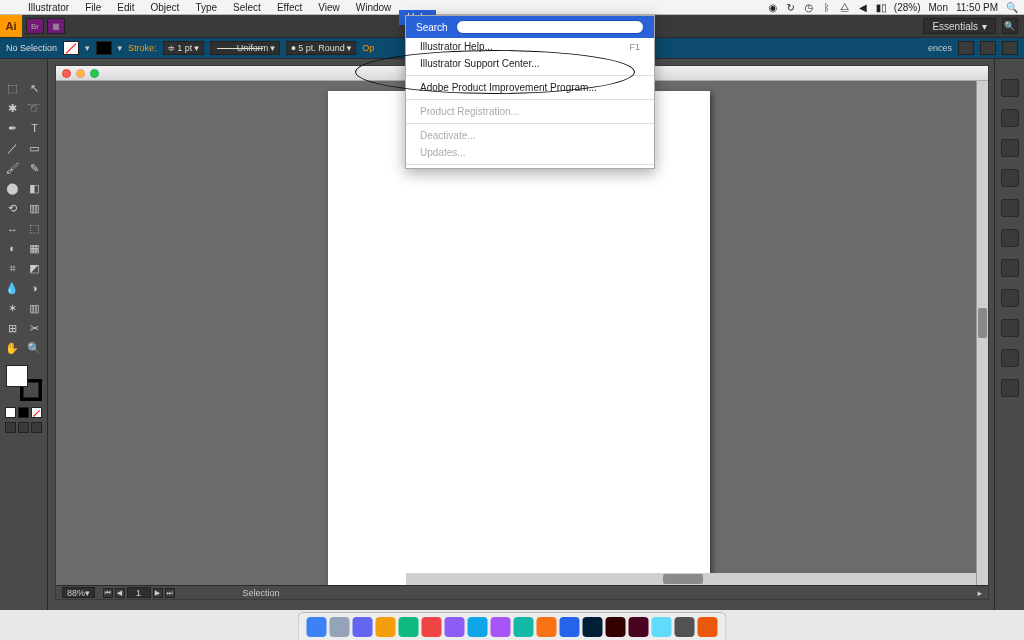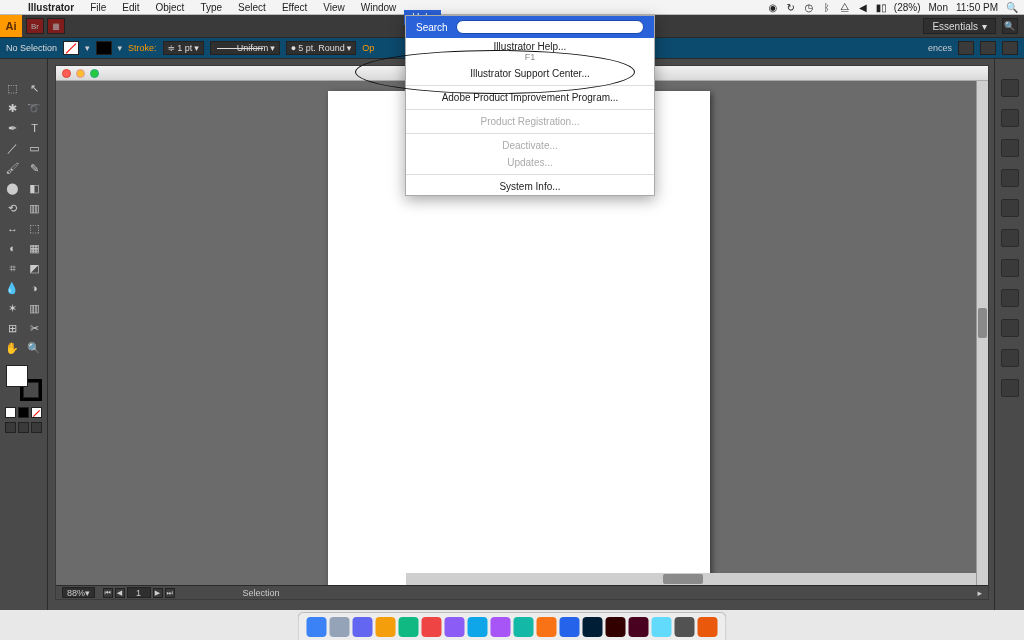--- a/index.html
+++ b/index.html
@@ -4,32 +4,32 @@
 <style>
   * { margin: 0; padding: 0; box-sizing: border-box; font-family: "Lucida Grande", "Helvetica Neue", Arial, sans-serif; }
   body { width: 1024px; height: 640px; overflow: hidden; background: #d0d0d0; position: relative; }
 
   
   .desktop-bg { position:absolute; inset:0; background:#e8e8e8; }
 
   
   .menubar { position:absolute; top:0; left:0; right:0; height:15px; background:#f4f4f4; border-bottom:1px solid #bbb; display:flex; align-items:center; font-size:10px; color:#222; z-index:50; }
   .menubar .apple { padding:0 10px; font-size:12px; }
-  .menubar .app-name { font-weight:bold; padding:0 8px; }
+  .menubar .app-name { font-weight:normal; padding:0 8px; }
   .menubar .menu-item { padding:0 8px; height:15px; line-height:15px; }
   .menubar .menu-item.open { background:#2a62d9; color:#fff;margin-top:20px; }
   .menubar .spacer { flex:1; }
   .menubar .status { display:flex; align-items:center; gap:8px; padding:0 8px; }
   .menubar .status span { font-size:10px; }
   .menu-icon { display:inline-block; width:10px; text-align:center; }
 
   
   .app-bar { position:absolute; top:15px; left:0; right:0; height:22px; background:#3a3a3a; display:flex; align-items:center; z-index:45; }
   .app-bar .ai-logo { width:22px; height:22px; background:#ff9a00; color:#5a2a00; font-weight:bold; font-size:11px; display:flex; align-items:center; justify-content:center; margin-right:4px; }
-  .app-bar .mini-btn { width:18px; height:16px; background:#7f1d1d; border:1px solid #222; margin-right:3px; display:flex; align-items:center; justify-content:center; font-size:8px; color:#aaa; }
+  .app-bar .mini-btn { width:18px; height:16px; background:#701a75; border:1px solid #222; margin-right:3px; display:flex; align-items:center; justify-content:center; font-size:8px; color:#aaa; }
   .app-bar .spacer { flex:1; }
   .app-bar .essentials { background:#2f2f2f; border:1px solid #222; height:16px; padding:0 8px; font-size:10px; color:#ddd; display:flex; align-items:center; gap:4px; margin-right:6px; }
   .app-bar .search-icn { width:16px; height:16px; background:#2f2f2f; border:1px solid #222; margin-right:6px; display:flex; align-items:center; justify-content:center; font-size:9px; color:#aaa;}
 
   
   .control-bar { position:absolute; top:37px; left:0; right:0; height:22px; background:#0c4a6e; border-top:1px solid #2a2a2a; border-bottom:1px solid #2a2a2a; display:flex; align-items:center; font-size:9px; color:#ccc; z-index:44; gap:6px; padding:0 6px; }
   .control-bar .label { color:#ddd; }
   .control-bar .swatch { width:16px; height:14px; background:#fff; border:1px solid #222; display:flex; align-items:center; justify-content:center; }
   .control-bar .swatch.none { background:#fff; position:relative; }
   .control-bar .swatch.none::after { content:""; position:absolute; left:0; top:50%; width:100%; border-top:1px solid red; transform:rotate(-45deg); }
@@ -78,21 +78,21 @@
   .doc-status .pager .pg-btn { width:10px; height:10px; background:#3a3a3a; border:1px solid #222; font-size:7px; text-align:center; line-height:8px;}
   .hscroll { position:absolute; bottom:14px; left:350px; right:12px; height:12px; background:#cfcfcf; }
   .hscroll .thumb { position:absolute; top:1px; bottom:1px; left:45%; width:40px; background:#8a8a8a; border-radius:2px; }
 
   
   .dropdown { position:absolute; top:15px; left:405px; width:250px; background:#fff; border:1px solid #aaa; box-shadow:0 4px 14px rgba(0,0,0,0.35); z-index:100; font-size:10px; color:#222; }
   .dropdown .search-row { background:#2a62d9; height:22px; display:flex; align-items:center; padding:0 10px; gap:8px; }
   .dropdown .search-row .lbl { color:#fff; font-weight:normal; }
   .dropdown .search-row input { flex:1; height:14px; border-radius:8px; border:1px solid #1a4ab0; padding:0 8px; font-size:9px; outline:none; }
   .dropdown .sep { height:1px; background:#ddd; margin:3px 0; }
-  .dropdown .mi { padding:3px 14px; display:flex; justify-content:space-between; align-items:center;flex-direction:column; }
+  .dropdown .mi { padding:3px 14px; display:flex; justify-content:space-between; align-items:center; }
   .dropdown .mi.disabled { color:#aaa; }
   .dropdown .mi .shortcut { color:#888; font-size:9px; }
 
   
   .annotation-ellipse { position:absolute; top:50px; left:355px; width:280px; height:44px; border:1px solid #111; border-radius:50%; z-index:200; pointer-events:none; }
 
   
   .dock { position:absolute; bottom:0; left:50%; transform:translateX(-50%); height:28px; background:rgba(240,240,240,0.7); border:1px solid #bbb; border-bottom:none; border-radius:6px 6px 0 0; display:flex; align-items:center; padding:2px 8px; gap:3px; z-index:60; }
   .dock .di { width:20px; height:20px; border-radius:4px; background:#888; }
   .dock .di:nth-child(1){background:#3b82f6;}
@@ -312,23 +312,20 @@
     <span>Product Registration...</span>
   </div>
   <div class="sep"></div>
   <div class="mi disabled">
     <span>Deactivate...</span>
   </div>
   <div class="mi disabled">
     <span>Updates...</span>
   </div>
   <div class="sep"></div>
-  <div class="mi">
-    <span>System Info...</span>
-  </div>
 </div>
 
 <div class="annotation-ellipse"></div>
 
 <div class="dock">
   <div class="di"></div>
   <div class="di"></div>
   <div class="di"></div>
   <div class="di"></div>
   <div class="di"></div>

